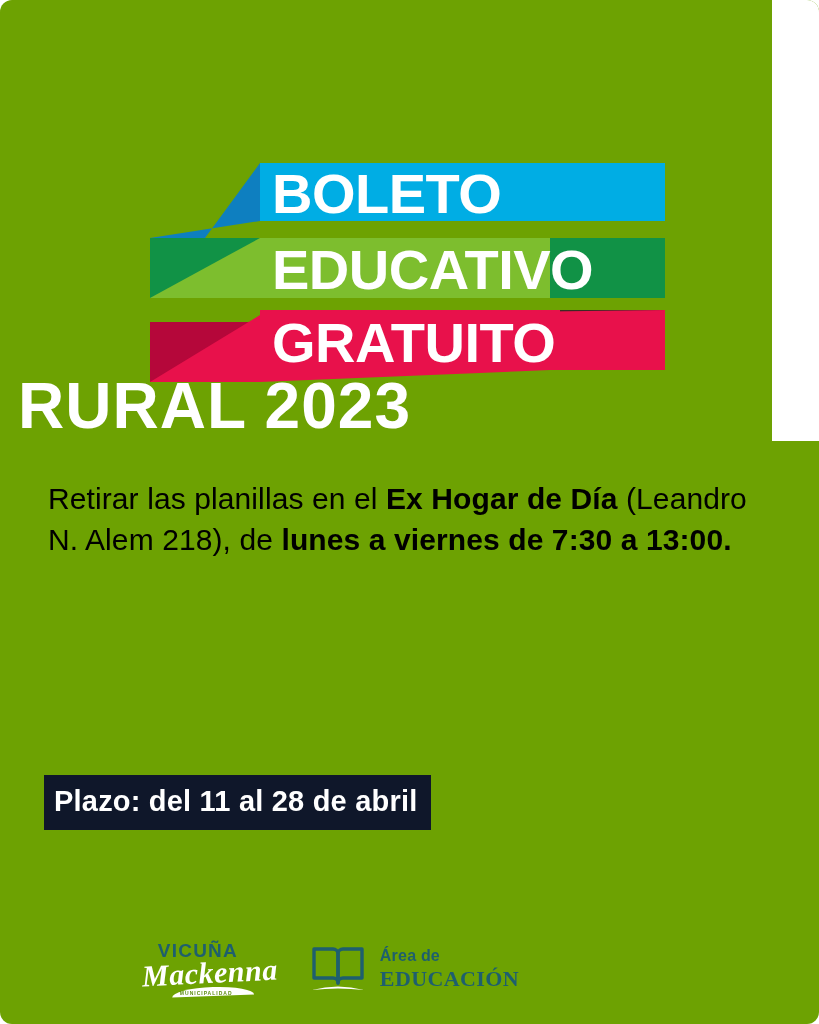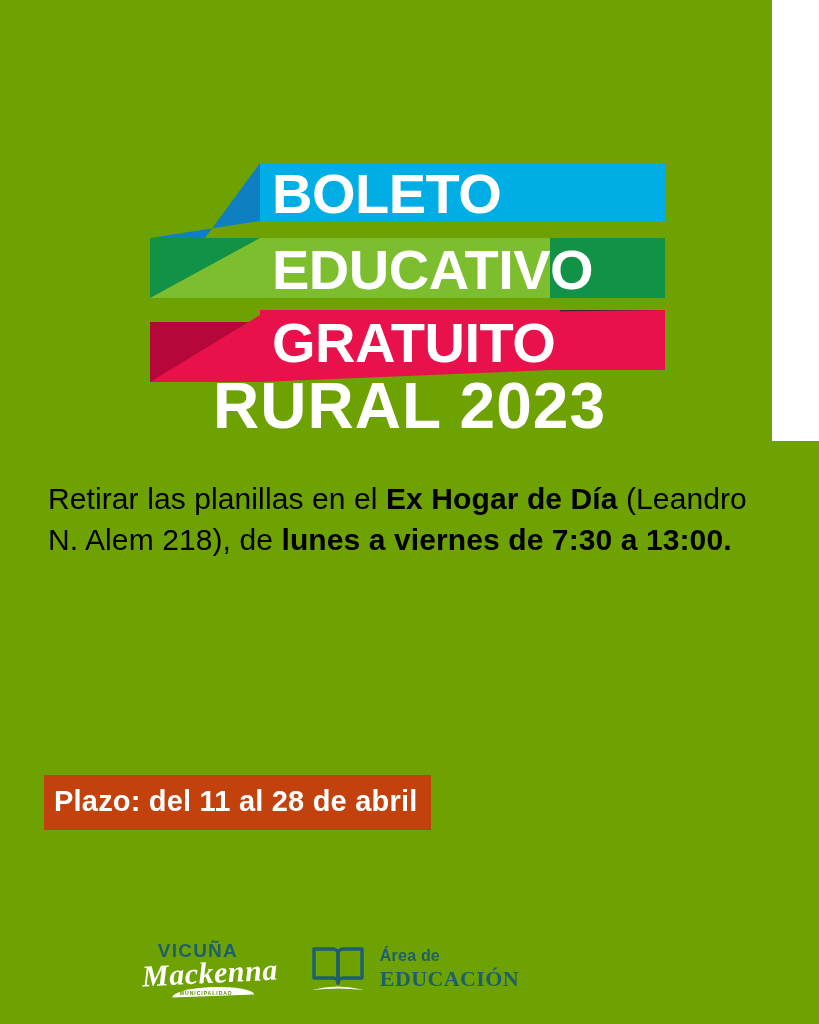--- a/index.html
+++ b/index.html
@@ -14,20 +14,21 @@
     font-family: "Liberation Sans", sans-serif;
     overflow: hidden;
   }
 
   .poster {
     position: relative;
     width: 819px;
     height: 1024px;
     background: #6DA202;
     overflow: hidden;
+    border-radius: 12px;
   }
 
   
   .corner-notch {
     position: absolute;
     top: 0;
     right: 0;
     width: 47px;
     height: 441px;
     background: #FFFFFF;
@@ -52,21 +53,22 @@
     fill: #FFFFFF;
     letter-spacing: -0.5px;
   }
 
   
   .rural-line {
     position: absolute;
     left: 0;
     top: 372px;
     width: 819px;
-    text-align: center;
+    text-align: left;
+    padding-left: 18px;
     box-sizing: border-box;
     font-family: "Liberation Sans", sans-serif;
     font-weight: 700;
     font-size: 64px;
     line-height: 68px;
     letter-spacing: 1px;
     color: #FFFFFF;
   }
 
   
@@ -95,21 +97,21 @@
   }
 
   
   .plazo-wrap {
     position: absolute;
     left: 44px;
     top: 775px;
   }
   .plazo-badge {
     display: inline-block;
-    background: #c2410c;
+    background: #0f172a;
     color: #FFFFFF;
     font-size: 29px;
     font-weight: 700;
     line-height: 1;
     padding: 12px 14px 14px 10px;
     letter-spacing: 0.2px;
   }
 
   
   .footer {

